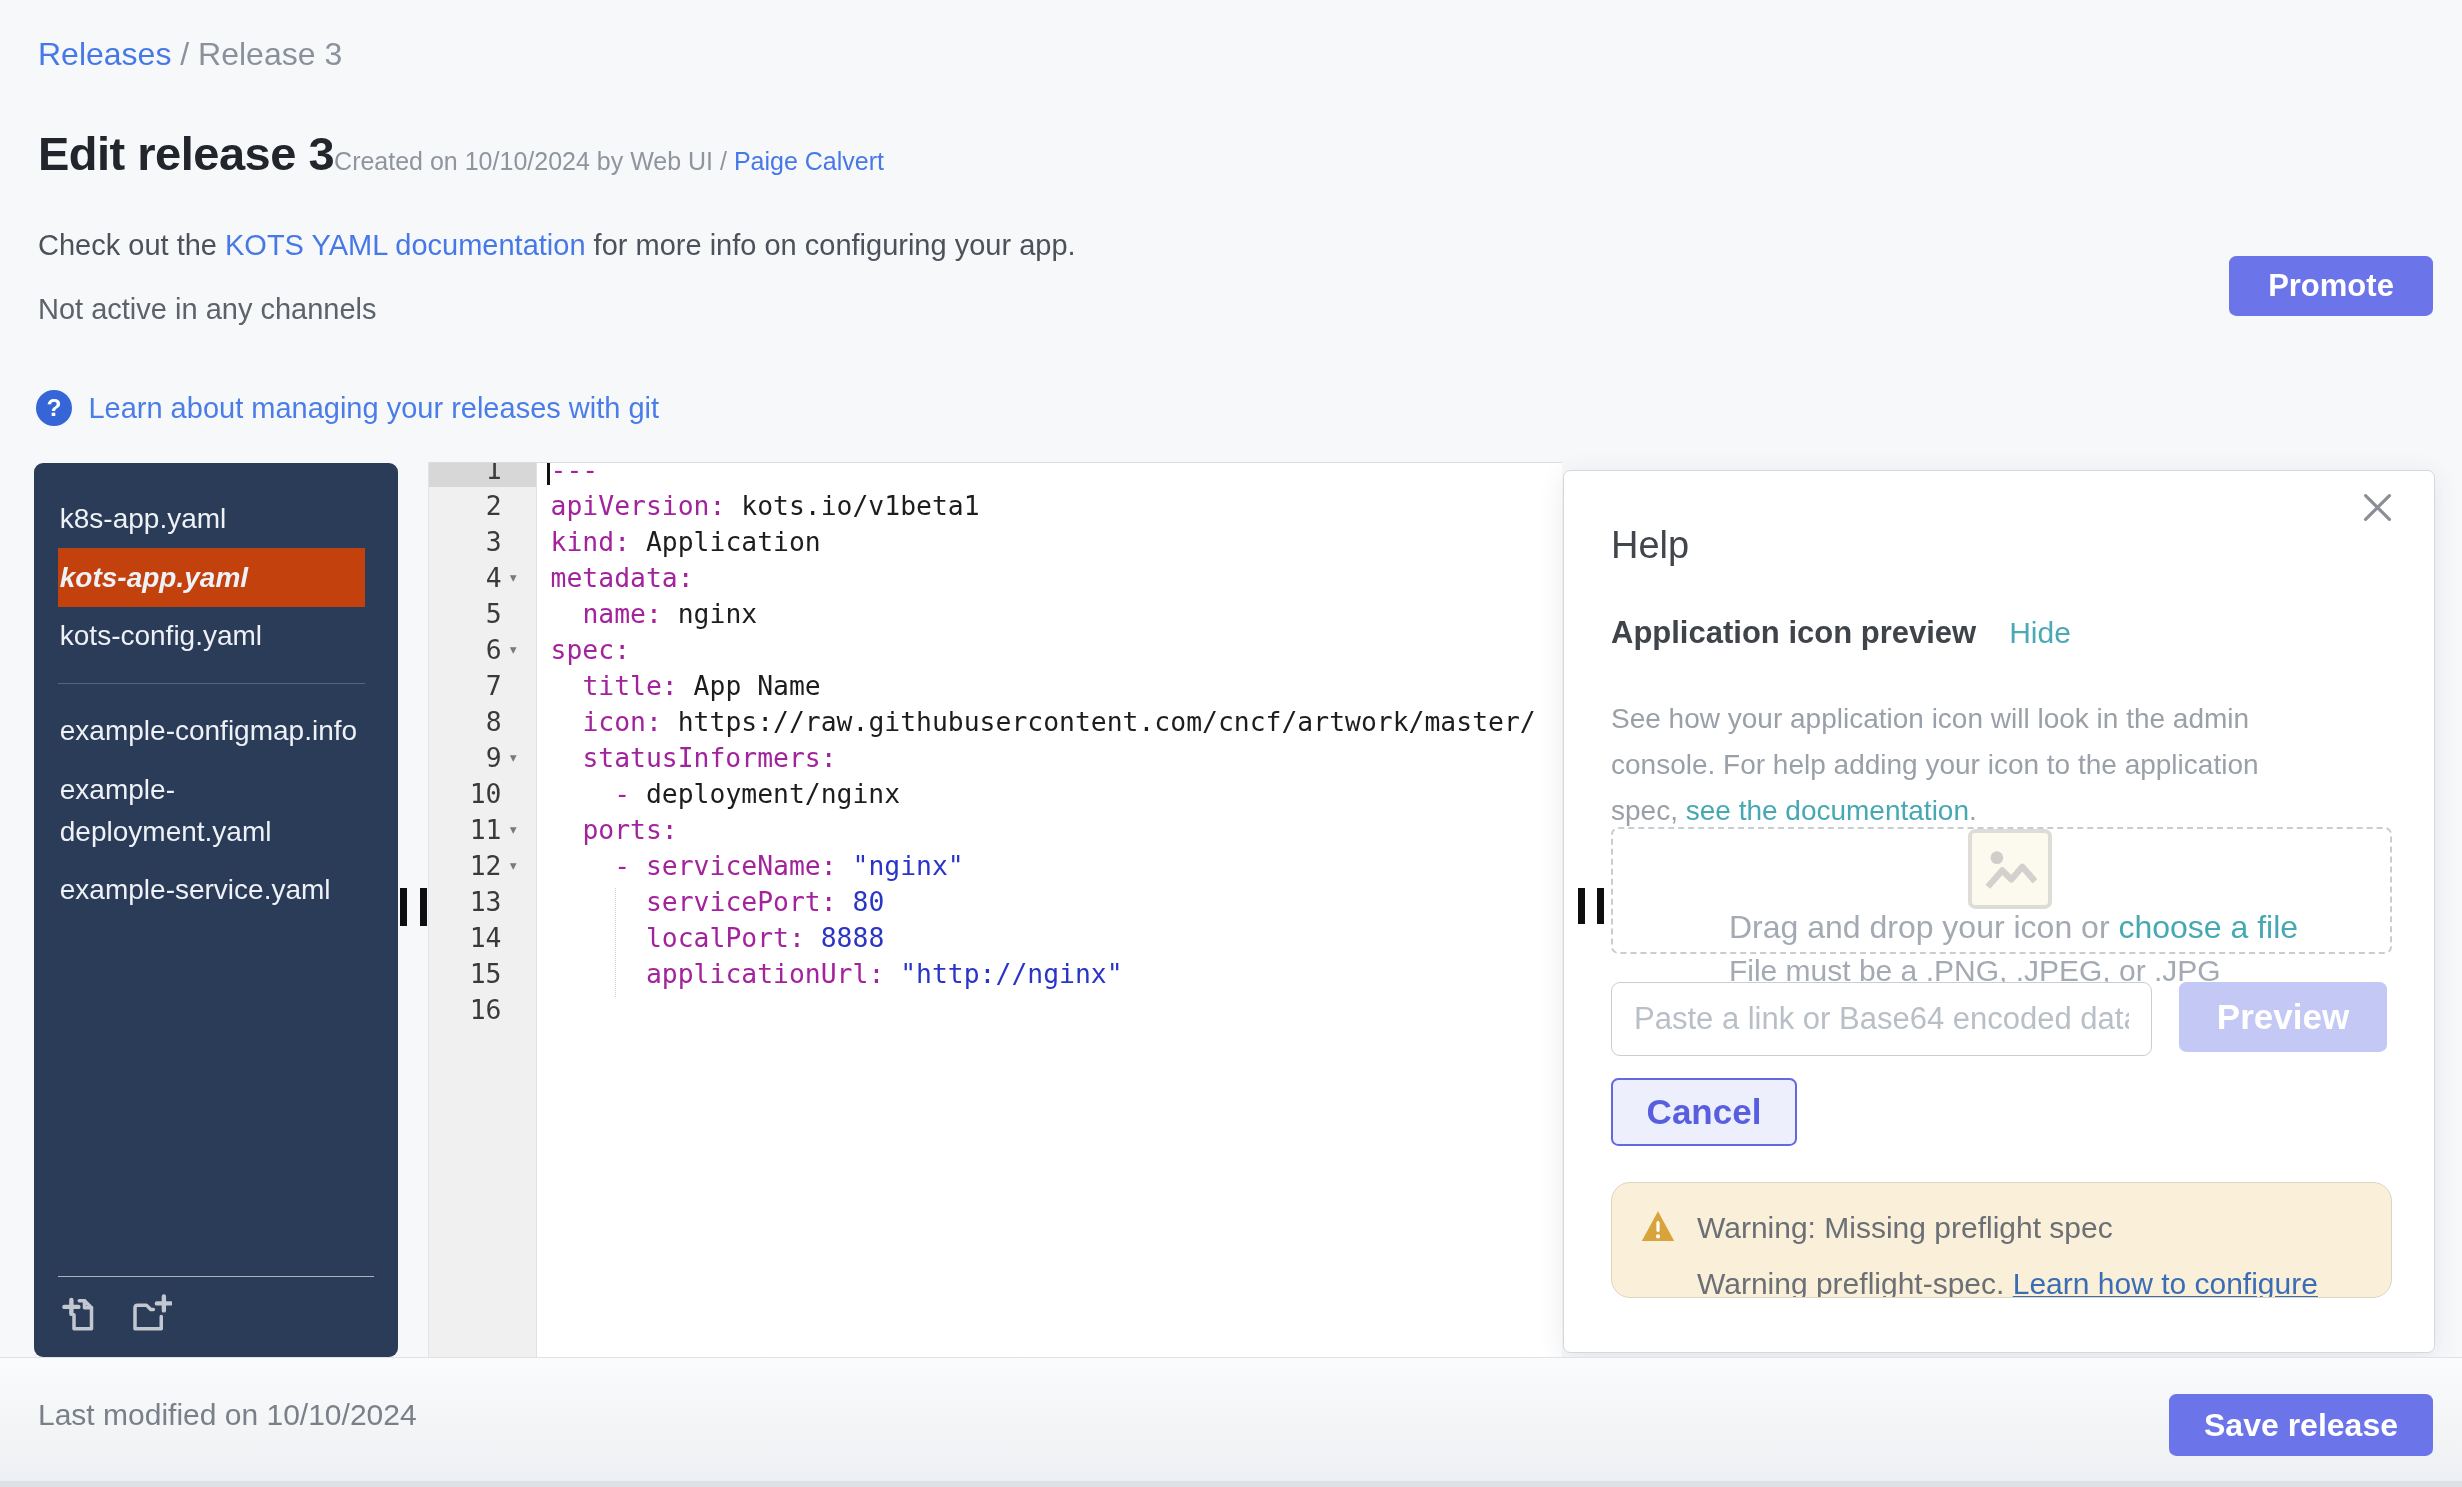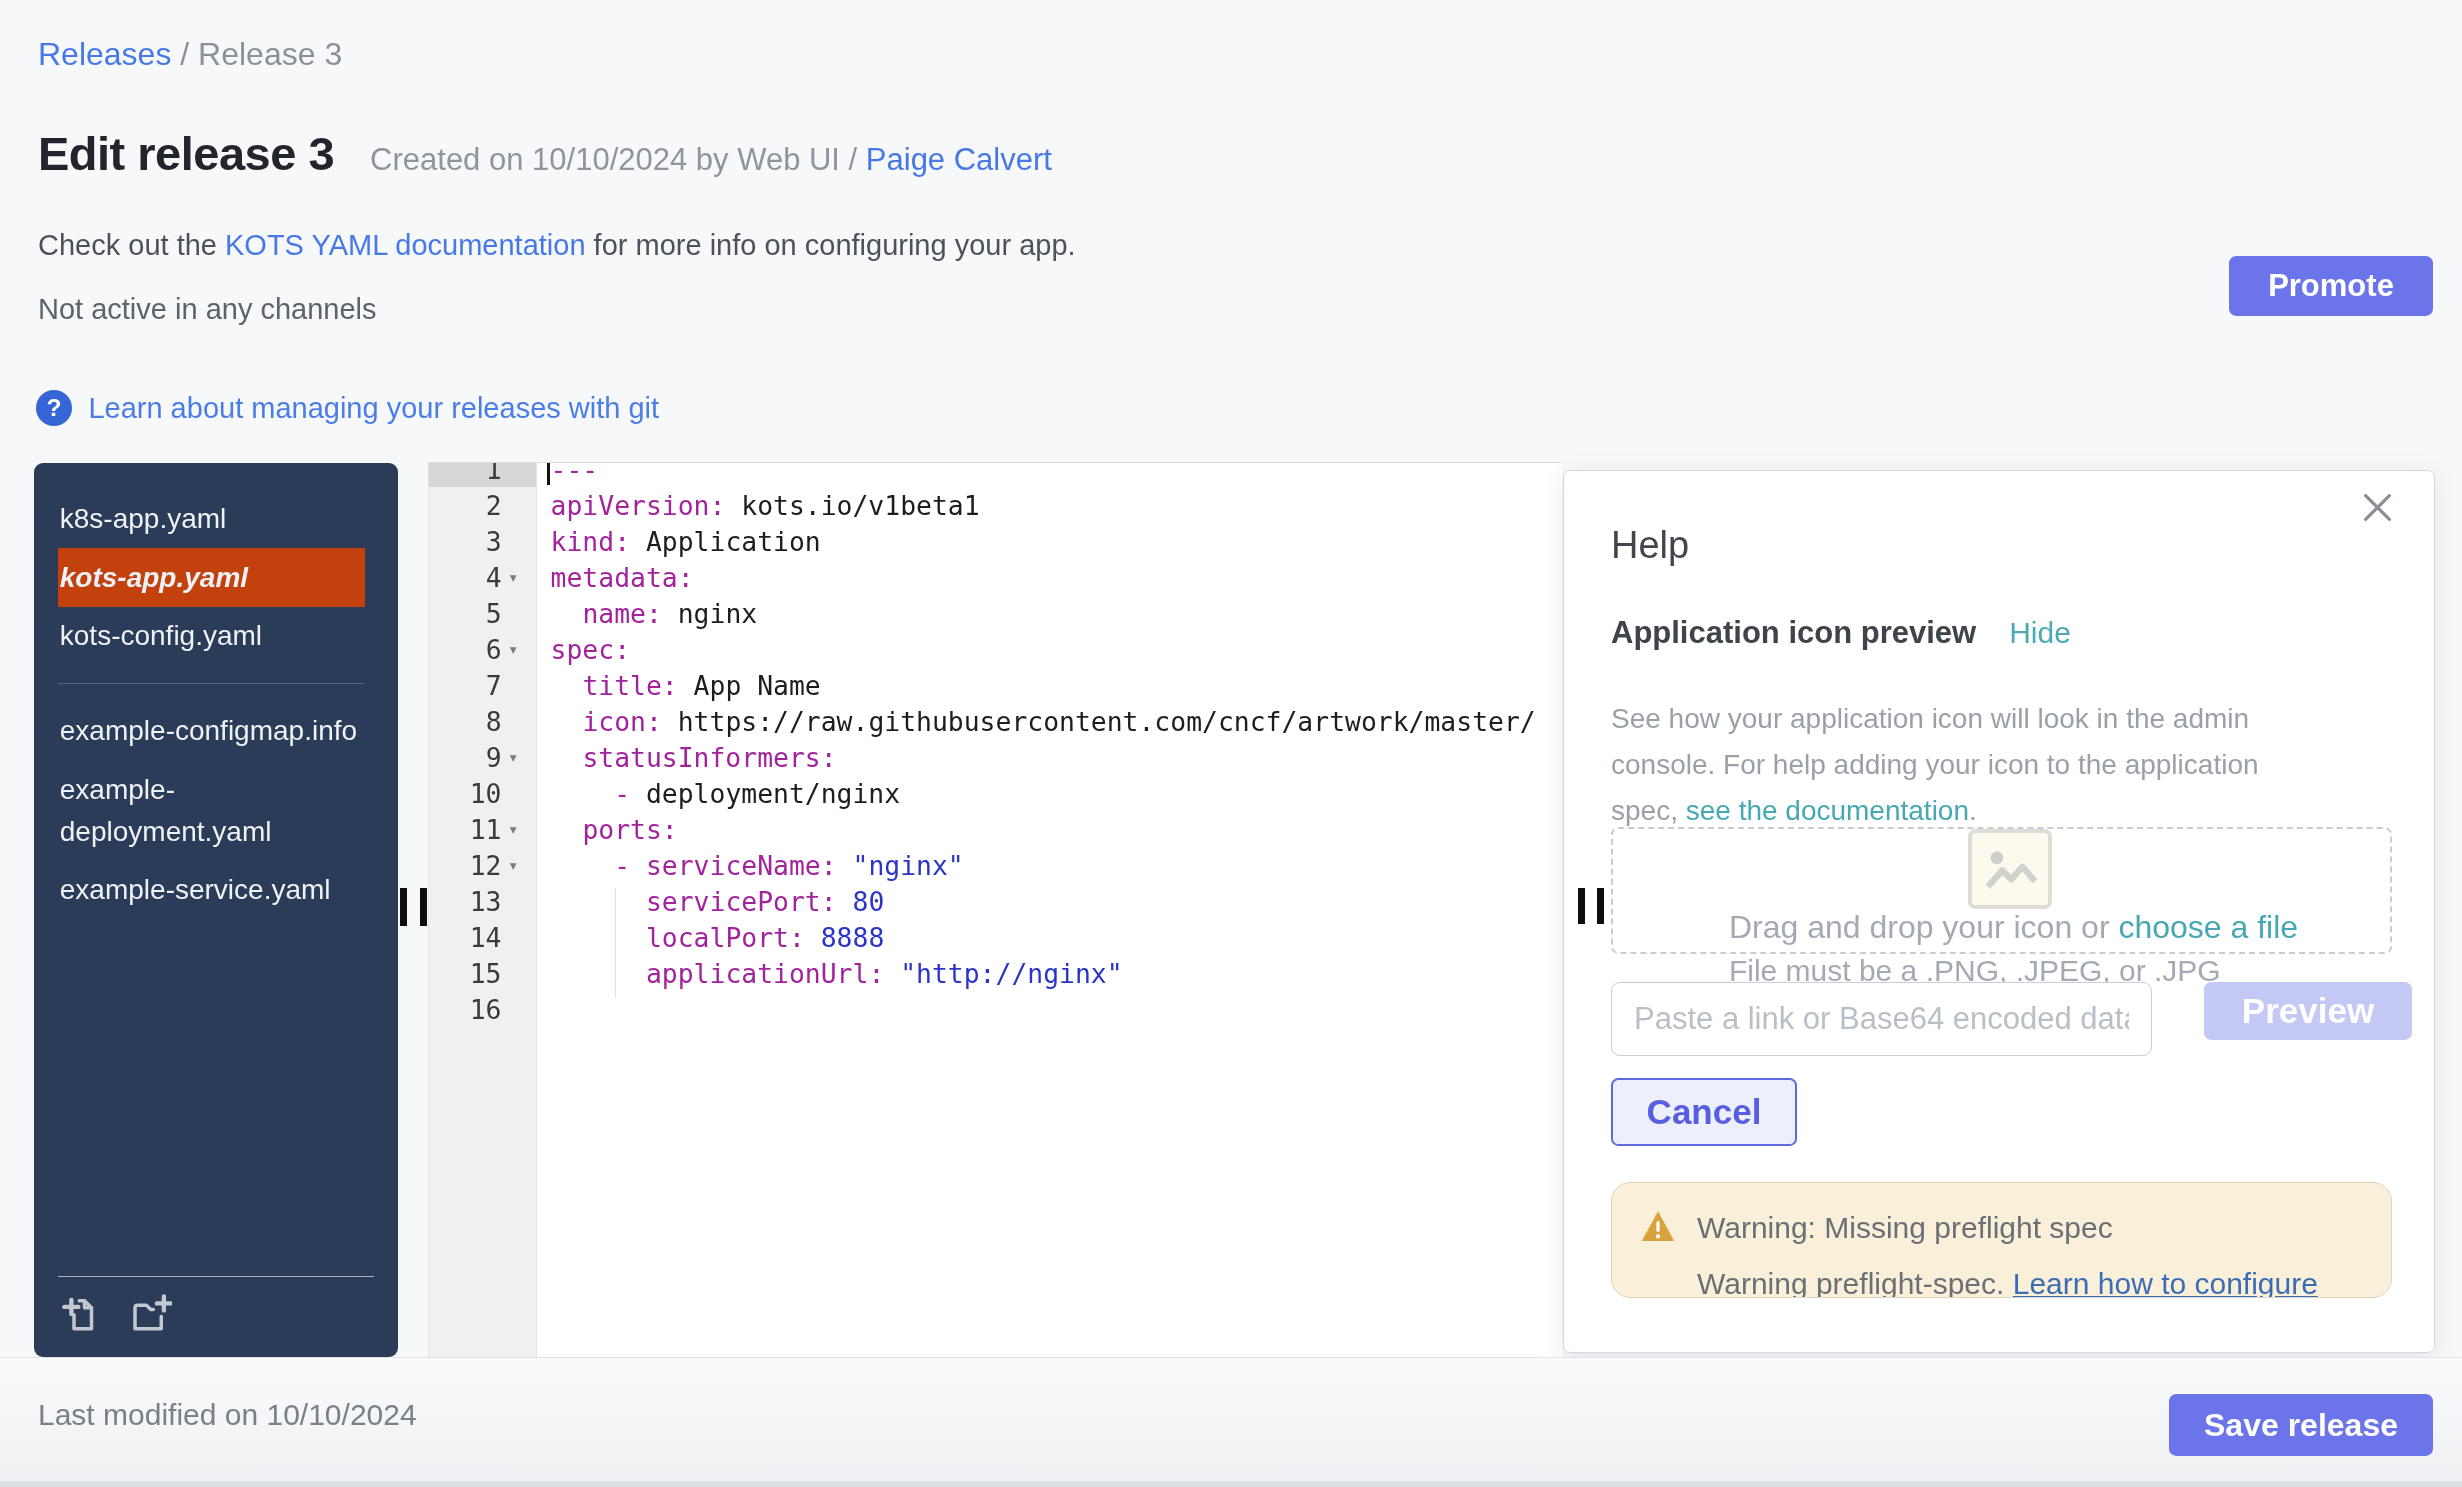--- a/index.html
+++ b/index.html
@@ -6,21 +6,21 @@
   #app{position:relative;width:2462px;height:1488px;background:#f7f8fa;overflow:hidden;
        font-family:"Liberation Sans",sans-serif;color:#4d525a;}
   .abs{position:absolute;}
 
   
   .breadcrumb{left:38px;top:36px;font-size:32px;}
   .breadcrumb a{color:#4678e8;text-decoration:none;cursor:pointer;}
   .crumb-sep,.crumb-cur{color:#8a919b;}
   .title-row{left:38px;top:126px;display:flex;align-items:baseline;}
   .page-title{font-size:47px;font-weight:700;color:#22262c;letter-spacing:-0.5px;}
-  .created{margin-left:36px;font-size:31px;color:#8f959e;text-align:right;}
+  .created{font-size:25px;color:#8f959e;text-align:right;}
   .created a{color:#4678e8;text-decoration:none;}
   .doc-line{left:38px;top:229px;font-size:29px;color:#4d525a;}
   .doc-line a{color:#4678e8;text-decoration:none;}
   .channel-status{left:38px;top:293px;font-size:29px;color:#5d636b;}
   .promote-btn{left:2229px;top:211px;width:204px;height:60px;background:#6c74e9;border:none;
       border-radius:7.3px;color:#fff;font-size:31px;font-weight:700;cursor:pointer;
       font-family:"Liberation Sans",sans-serif;margin-top:45px;}
   .git-row{left:36px;top:390px;display:flex;align-items:center;gap:16.4px;cursor:pointer;}
   .q-icon{width:36px;height:36px;border-radius:50%;background:#3565d6;color:#fff;font-size:24.6px;
       font-weight:700;display:flex;align-items:center;justify-content:center;}
@@ -80,21 +80,21 @@
       background:#fcf9ee;border:4.6px solid #dddcd6;border-radius:7.3px;display:flex;
       align-items:center;justify-content:center;}
   .dz-text{margin-left:24px;}
   .dz-line1{font-size:32px;color:#a4aab3;}
   .dz-line1 a{color:#45a8b2;text-decoration:none;cursor:pointer;}
   .dz-line2{margin-top:8.2px;font-size:30px;color:#a4aab3;}
   .icon-input{position:absolute;left:47px;top:511px;width:541px;height:74px;box-sizing:border-box;
       border:1.8px solid #c9cdd4;border-radius:9px;padding:0 22px;font-size:31px;
       font-family:"Liberation Sans",sans-serif;color:#50555d;}
   .icon-input::placeholder{color:#b9bfc7;}
-  .preview-btn{position:absolute;left:640px;top:511px;width:208px;height:58px;background:#c3c8f5;
+  .preview-btn{position:absolute;left:615px;top:511px;width:208px;height:70px;background:#c3c8f5;
       border:none;border-radius:7.3px;color:#fff;font-size:35px;font-weight:700;
       font-family:"Liberation Sans",sans-serif;cursor:default;}
   .cancel-btn{position:absolute;left:47px;top:607px;width:186px;height:68px;background:#edeffc;
       border:2.7px solid #6169e2;border-radius:7.3px;color:#575fe0;font-size:35px;font-weight:700;
       font-family:"Liberation Sans",sans-serif;cursor:pointer;box-sizing:border-box;}
   .warning-box{position:absolute;left:47px;top:711px;width:781px;height:116px;box-sizing:border-box;
       background:#faf0da;border:1.8px solid #ded5c0;border-radius:19px;overflow:hidden;
       padding:25.5px 0 0 28px;}
   .warn-row1{display:flex;align-items:center;gap:21px;}
   .warn-text{font-size:30px;color:#6b6f76;}

